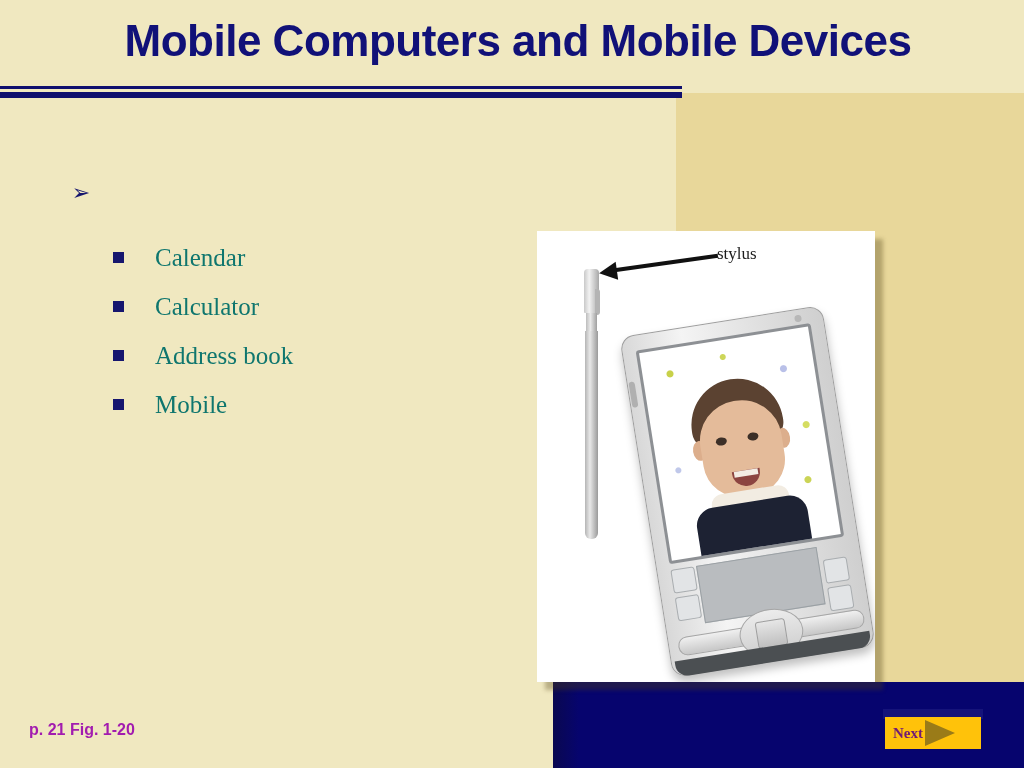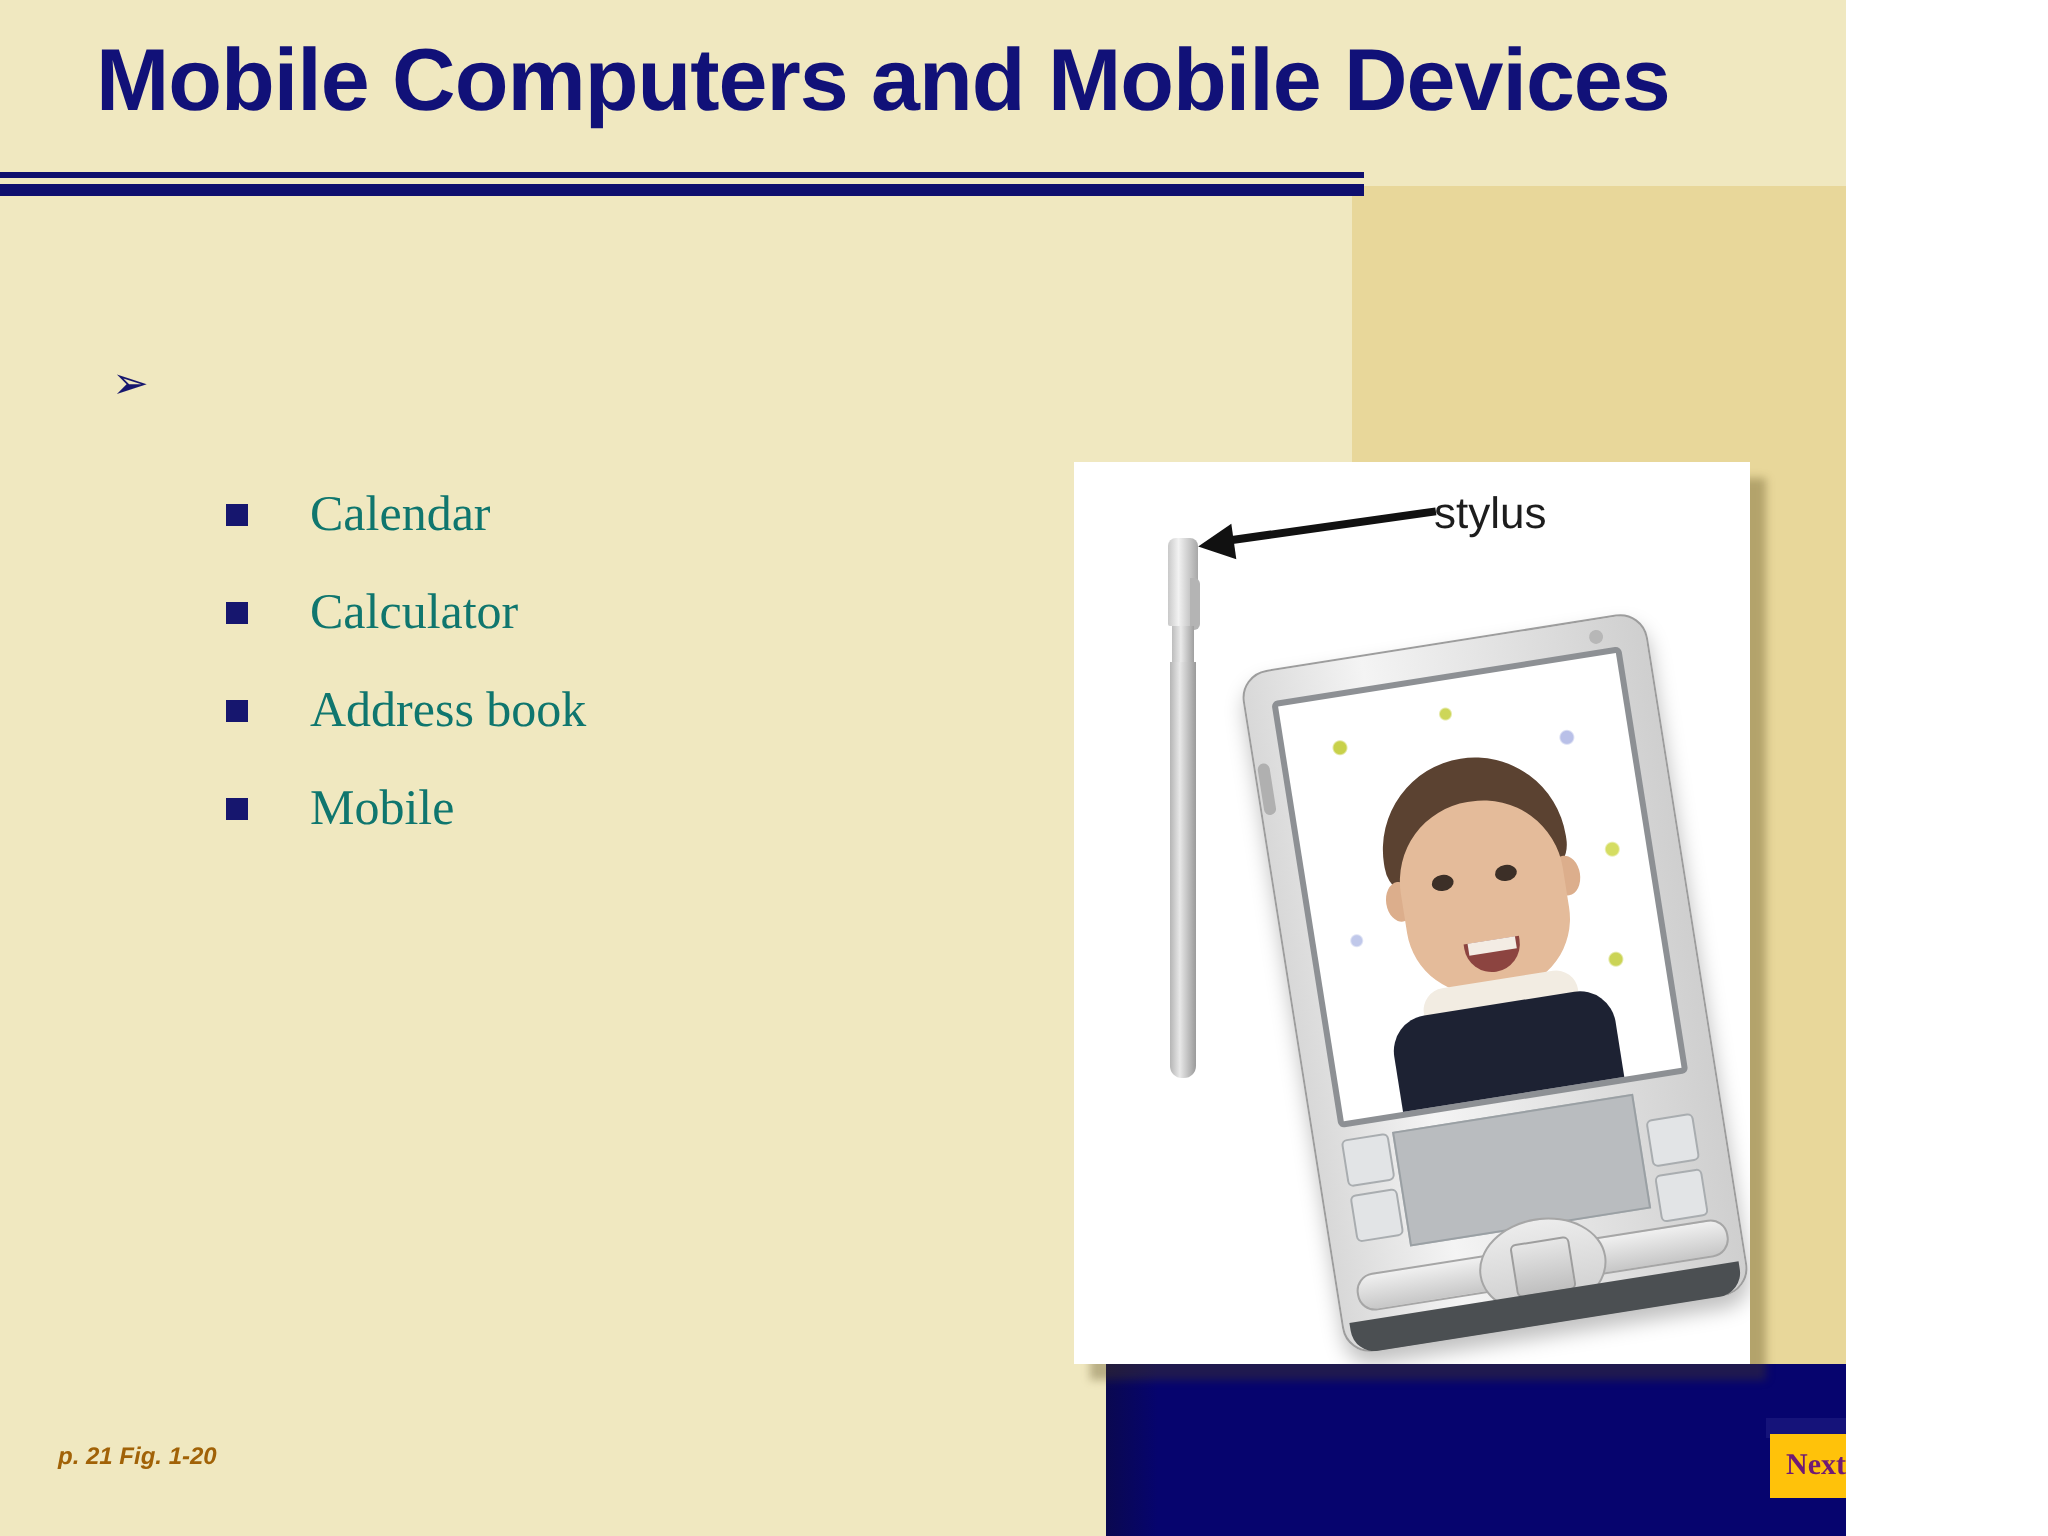--- a/index.html
+++ b/index.html
@@ -7,24 +7,25 @@
     margin: 0;
     padding: 0;
     background: #ffffff;
   }
   body {
     font-family: "Liberation Serif", "DejaVu Serif", serif;
   }
 
   #slide {
     position: relative;
-    width: 923px;
+    width: 1024px;
     height: 768px;
     overflow: hidden;
     background: #f0e8c0;   
+    text-align: center;
   }
 
   
   .bg-tan-right {
     position: absolute;
     left: 676px;
     top: 93px;
     width: 348px;
     height: 675px;
     background: #e8d79a;
@@ -129,24 +130,23 @@
     font-size: 25px;
     color: #0f766e;
   }
 
   
   .page-ref {
     position: absolute;
     left: 29px;
     top: 721px;
     font-family: "Liberation Sans", "DejaVu Sans", sans-serif;
-    font-size: 12px;
+    font-size: 16px;
     font-weight: bold;
-    color: #a16207;
-    font-style: italic;
+    color: #a21caf;
   }
 
   .next-button {
     position: absolute;
     left: 885px;
     top: 717px;
     width: 96px;
     height: 32px;
     background: #ffc20a;
     display: flex;
@@ -197,22 +197,22 @@
     top: 231px;
     width: 338px;
     height: 451px;
     background: #ffffff;
     overflow: hidden;
   }
   .fig-label {
     position: absolute;
     left: 180px;
     top: 13px;
-    font-family: Liberation Sans, sans-serif;
-    font-size: 22px;
+    font-family: Liberation Serif, serif;
+    font-size: 17px;
     color: #1d1d1d;
   }
   
   .fig-arrow-line {
     position: absolute;
     left: 72px;
     top: 38px;
     width: 110px;
     height: 4px;
     background: #111111;

